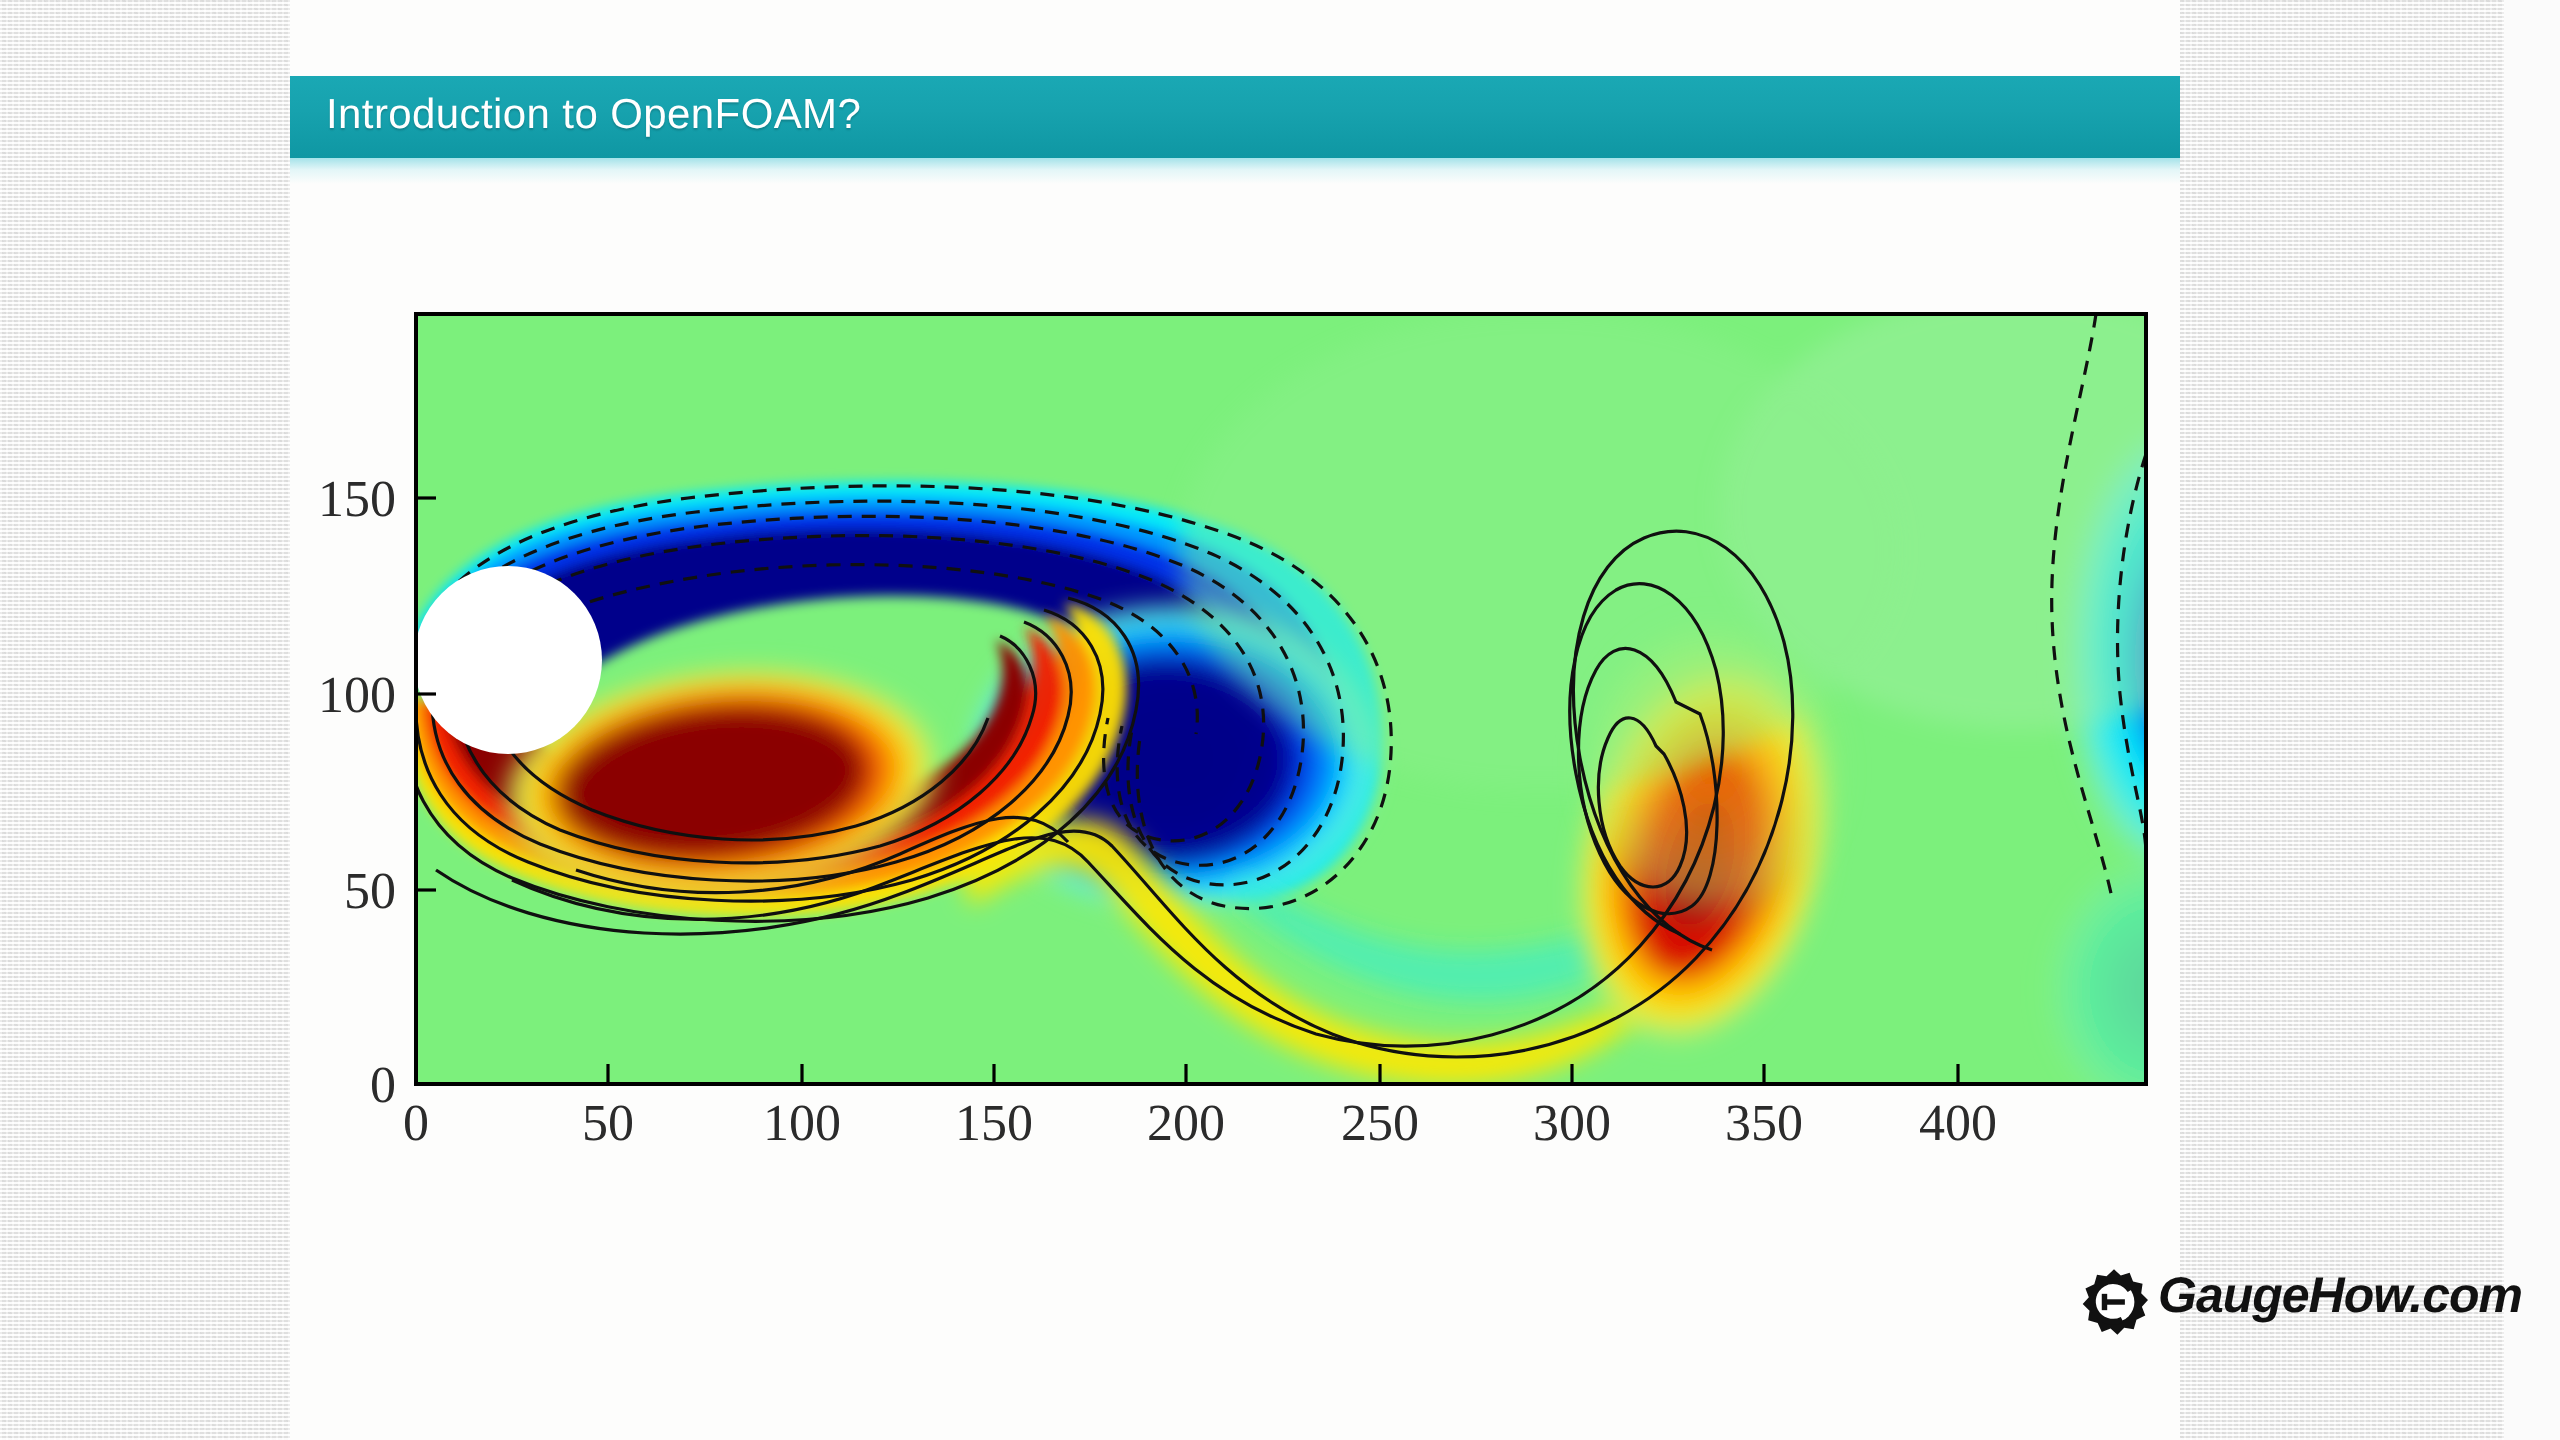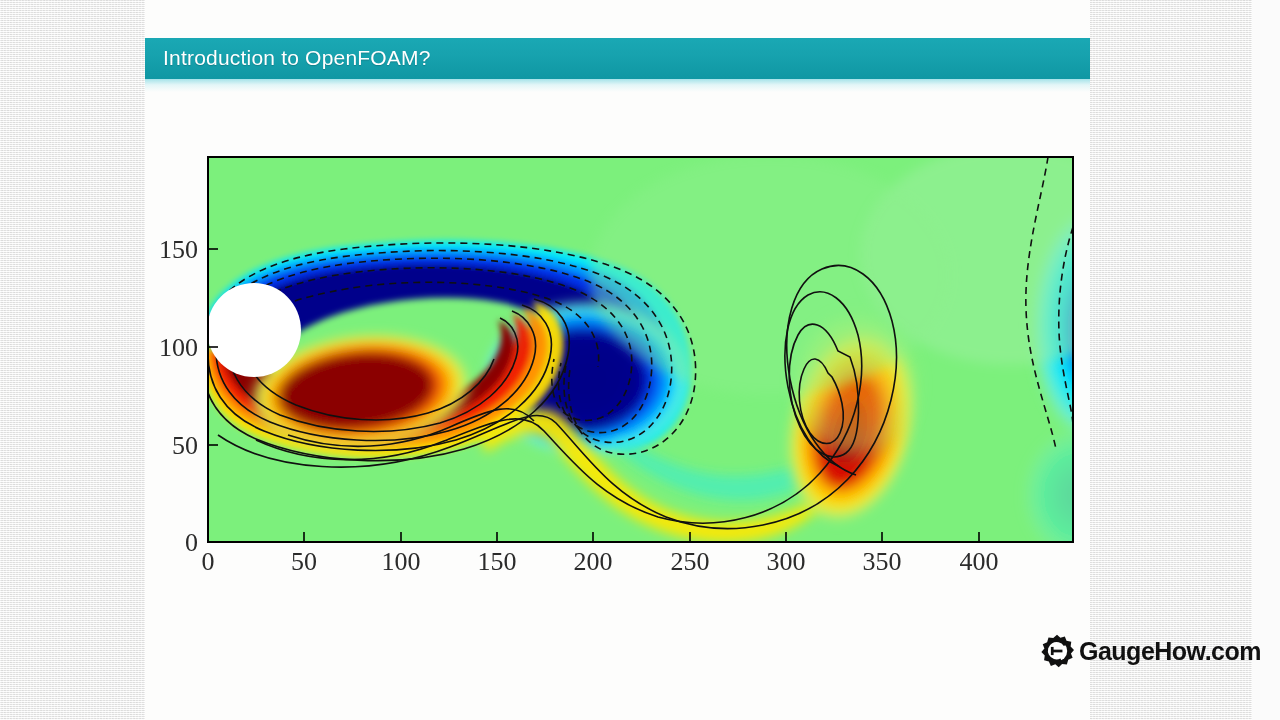--- a/index.html
+++ b/index.html
@@ -48,21 +48,21 @@
   #figure{position:absolute;left:150px;top:135px;width:940px;height:450px;}
   #figure svg{display:block;}
   .tick-label{
     font-family:"Liberation Serif",serif;
     font-size:26px;fill:#2b2b2b;
   }
 
   
   #logo{
     position:absolute;left:1040px;top:634px;
-    display:flex;align-items:center;gap:5px;
+    display:flex;align-items:flex-start;gap:5px;font-style:italic;
   }
   #logo-text{
     font-family:"Liberation Sans",sans-serif;
     font-weight:bold;font-size:25px;color:#111;letter-spacing:-.5px;
   }
 </style>
 </head>
 <body>
 
 <div id="root">

